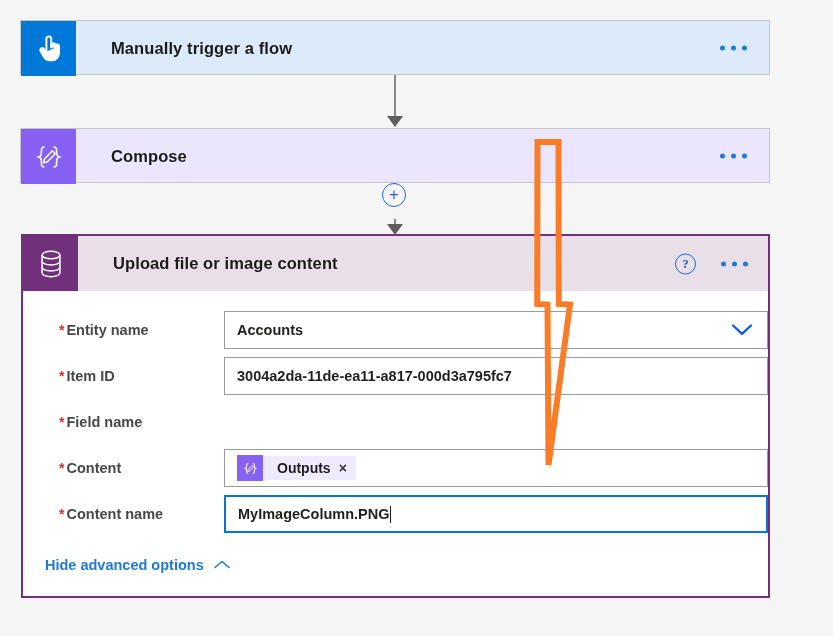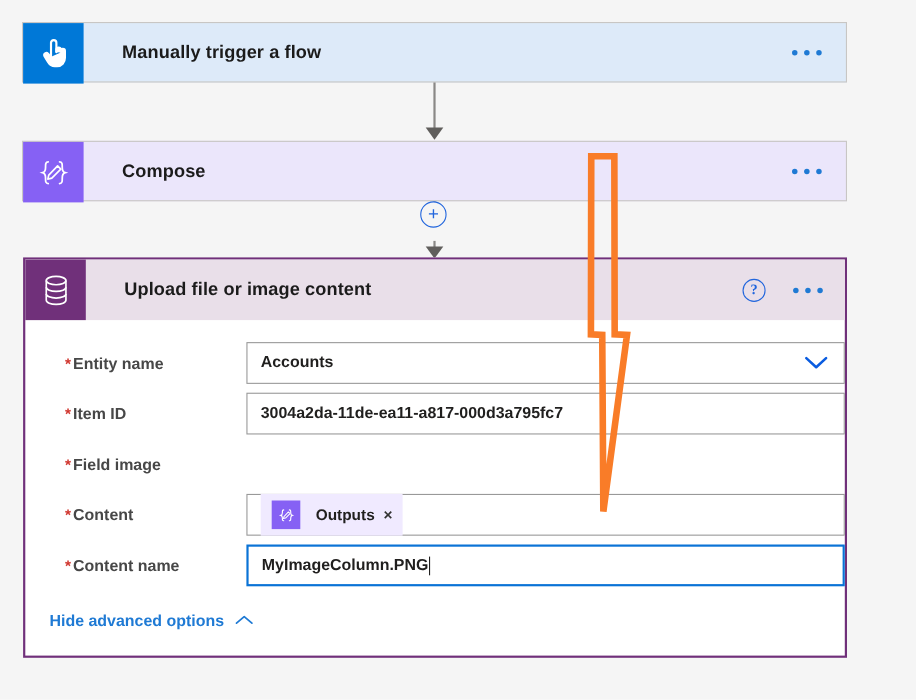--- a/index.html
+++ b/index.html
@@ -174,25 +174,24 @@
     height: 17px;
     background: #201f1e;
     margin-left: 1px;
     vertical-align: middle;
   }
 
   
   .token {
     display: inline-flex;
     align-items: center;
-    height: 38px;
+    height: 24px;
     background: #f0eaff;
     font-size: 14px;
     color: #201f1e;
-    padding-left: 10px;
   }
   .token-icon {
     width: 26px;
     height: 26px;
     background: #8661f4;
     display: flex;
     align-items: center;
     justify-content: center;
   }
   .token-label { padding: 0 8px 0 14px; }
@@ -352,21 +351,21 @@
       <div class="field-label">
         <span class="req">*</span><span>Item ID</span>
       </div>
       <div class="field-control">
         <span>3004a2da-11de-ea11-a817-000d3a795fc7</span>
       </div>
     </div>
 
     <div class="field-row">
       <div class="field-label">
-        <span class="req">*</span><span>Field image</span>
+        <span class="req">*</span><span>Field name</span>
       </div>
     </div>
 
     <div class="field-row">
       <div class="field-label">
         <span class="req">*</span><span>Content</span>
       </div>
       <div class="field-control" style="padding-left:12px;">
         <span class="token">
           <span class="token-icon">

